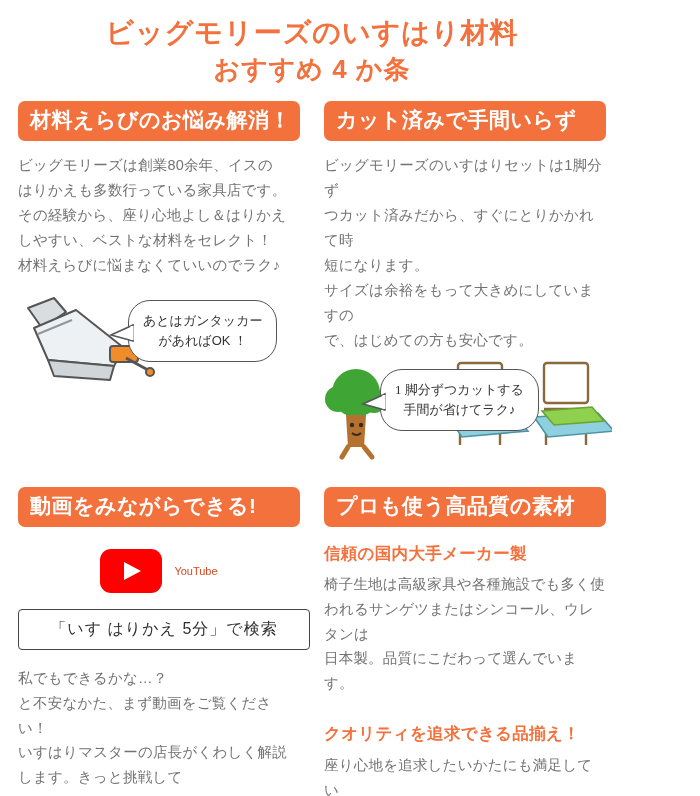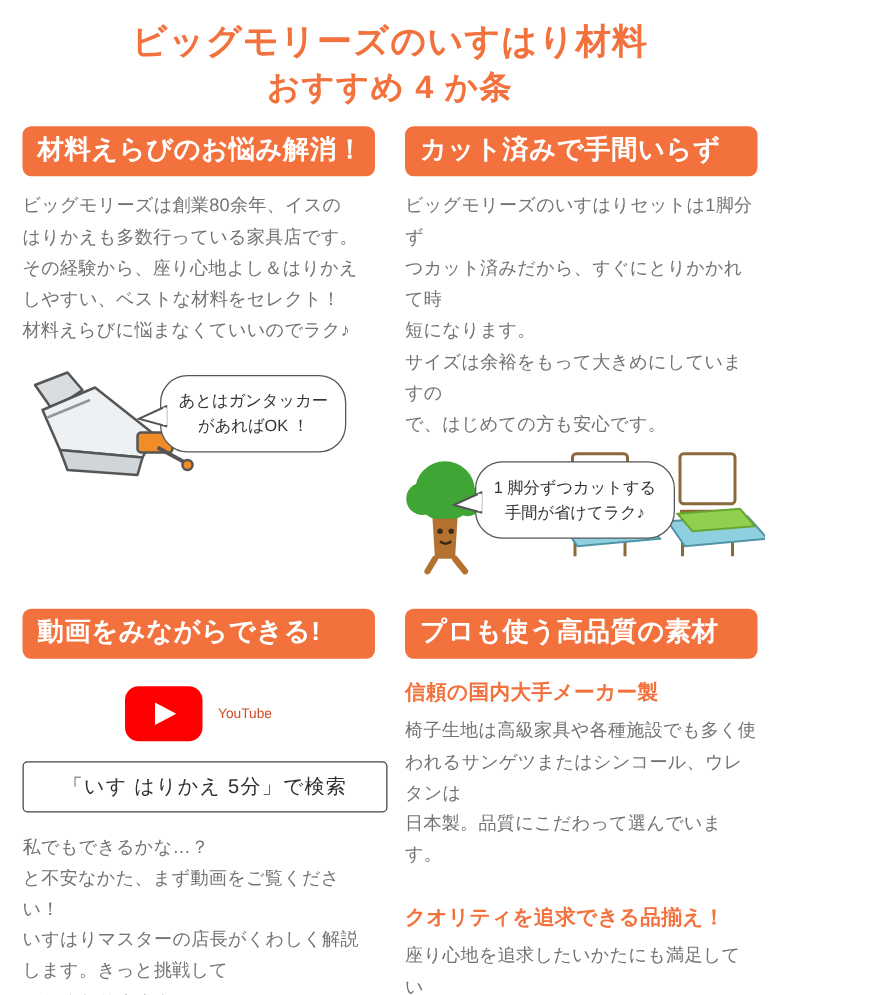--- a/index.html
+++ b/index.html
@@ -238,21 +238,21 @@
             <rect x="100" y="4" width="44" height="40" rx="3"></rect>
             <path d="M100 50 L144 50 M102 50 L102 86 M142 50 L142 86"></path>
           </g>
           <polygon points="4,58 68,54 84,72 18,78" fill="#8ed0e0" stroke="#4f94a6" stroke-width="1.6"></polygon>
           <polygon points="90,58 154,54 170,72 104,78" fill="#8ed0e0" stroke="#4f94a6" stroke-width="1.6"></polygon>
           <polygon points="12,52 62,48 74,62 24,66" fill="#8fd14f" stroke="#6aa431" stroke-width="1.6"></polygon>
           <polygon points="98,52 148,48 160,62 110,66" fill="#8fd14f" stroke="#6aa431" stroke-width="1.6"></polygon>
         </svg>
 
         <div class="bubble" style="left:56px; top:10px;">
-          <span style="white-space:pre-line;">1 脚分ずつカットする
+          <span style="white-space:pre-line;font-family:Liberation Serif, serif;">1 脚分ずつカットする
 手間が省けてラク♪</span>
           <svg width="26" height="22" style="position:absolute;left:-20px;top:22px;">
             <path d="M24 2 L2 12 L24 18 Z" fill="#ffffff" stroke="#555" stroke-width="1.6"></path>
             <path d="M23 3 L23 17" stroke="#ffffff" stroke-width="3"></path>
           </svg>
         </div>
       </div>
     </div>
 
     <div class="cell left" style="margin-top:16px;">
@@ -298,21 +298,21 @@
             <rect x="18" y="56" width="12" height="8" rx="2" fill="#f28c28"></rect>
           </g>
         </svg>
       </div>
     </div>
 
     <div class="cell right" style="margin-top:16px;">
       <div class="band">プロも使う高品質の素材</div>
 
       <div class="sub-head">信頼の国内大手メーカー製</div>
-      <div class="body-text" style="margin-top:8px;">
+      <div class="body-text" style="margin-top:8px;font-family:Liberation Mono, monospace;">
         <p style="white-space:pre-line;">椅子生地は高級家具や各種施設でも多く使
 われるサンゲツまたはシンコール、ウレタンは
 日本製。品質にこだわって選んでいます。</p>
       </div>
 
       <div class="sub-head" style="margin-top:26px;">クオリティを追求できる品揃え！</div>
       <div class="body-text" style="margin-top:8px;">
         <p style="white-space:pre-line;">座り心地を追求したいかたにも満足してい
 ただけるように、2種類の厚みをご用意。
 表地・クオリティを追求できる品揃え、

